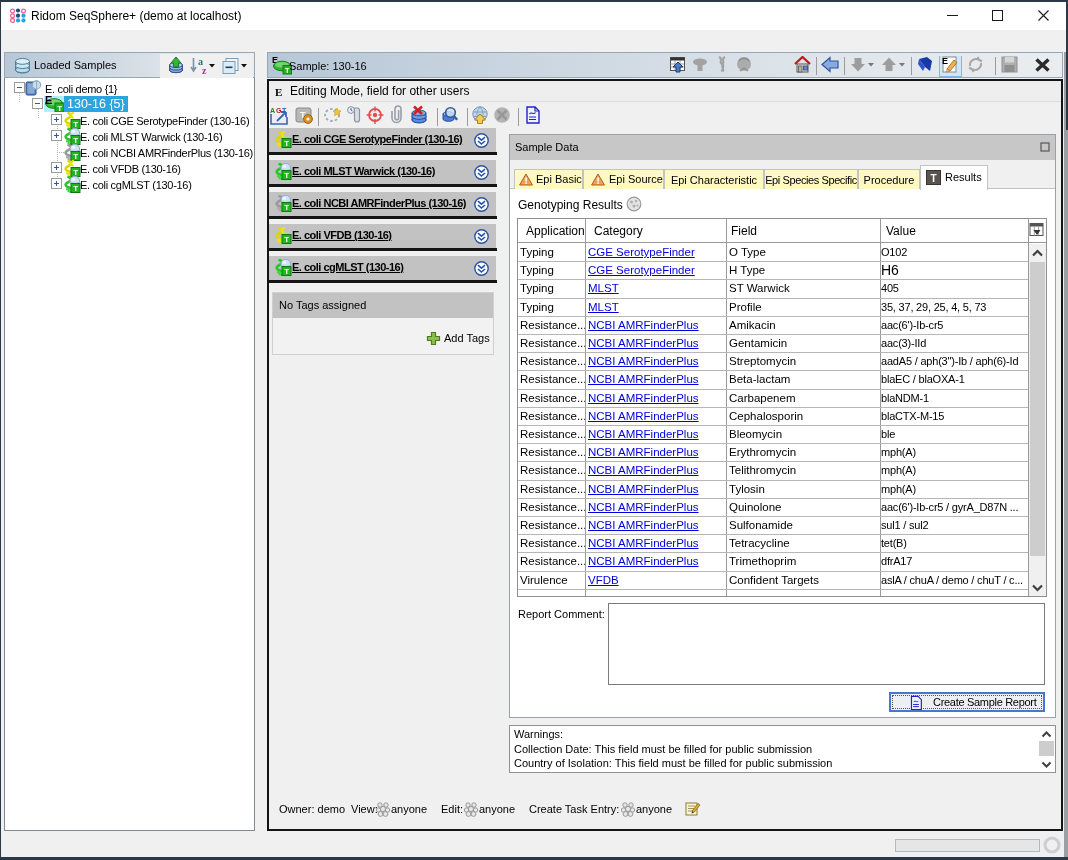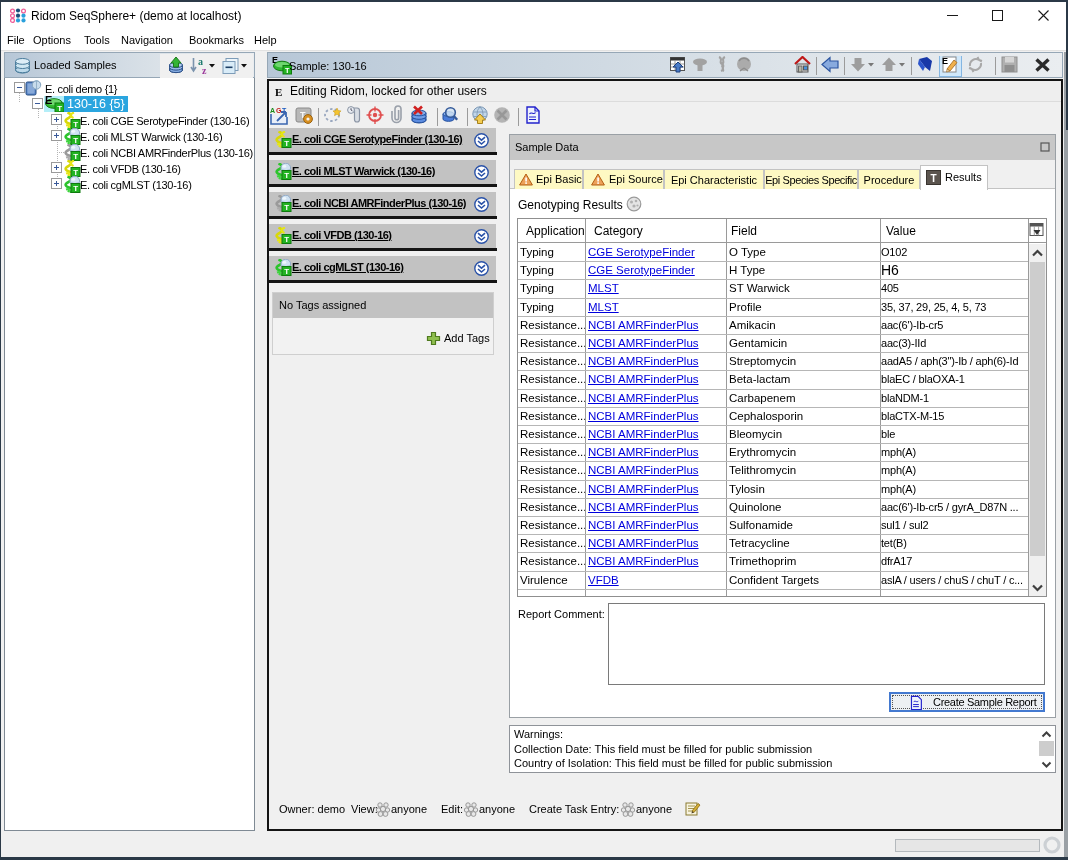--- a/index.html
+++ b/index.html
@@ -91,28 +91,20 @@
   <svg class="abs" style="left:930px;top:0" width="46" height="30">
         <rect x="17" y="15" width="11" height="1" fill="#1a1a1a"></rect>
       </svg>
   <svg class="abs" style="left:975px;top:0" width="46" height="30">
         <rect x="17.5" y="10.5" width="10" height="10" fill="none" stroke="#1a1a1a" stroke-width="1"></rect>
       </svg>
   <svg class="abs" style="left:1021px;top:0" width="46" height="30">
         <path d="M17.5 10.5 L27.5 20.5 M27.5 10.5 L17.5 20.5" stroke="#1a1a1a" stroke-width="1.1" fill="none"></path>
       </svg>
 </div>
-<div id="menubar">
-  <span class="menuitem" style="left:7px">File</span>
-  <span class="menuitem" style="left:33px">Options</span>
-  <span class="menuitem" style="left:84px">Tools</span>
-  <span class="menuitem" style="left:121px">Navigation</span>
-  <span class="menuitem" style="left:189px">Bookmarks</span>
-  <span class="menuitem" style="left:254px">Help</span>
-</div>
 <div id="leftpanel">
   <div id="lp-head" class="phead">
     <svg class="abs" style="left:8px;top:4px" width="19" height="17" viewBox="0 0 19 17">
       <path d="M2.5 4.5 v8.5 a7 3 0 0 0 14 0 v-8.5" fill="#cfe7f2" stroke="#4a7c9c"></path>
       <ellipse cx="9.5" cy="12.8" rx="7" ry="2.9" fill="#bcd9ea" stroke="#4a7c9c"></ellipse>
       <ellipse cx="9.5" cy="8.6" rx="7" ry="2.9" fill="#cfe7f2" stroke="#4a7c9c"></ellipse>
       <ellipse cx="9.5" cy="4.4" rx="7" ry="2.9" fill="#ddeef7" stroke="#4a7c9c"></ellipse>
     </svg>
     <span class="abs" style="left:29px;top:6px">Loaded Samples</span>
     <div id="lp-tools">
@@ -284,21 +276,21 @@
     <g transform="translate(366,0)">
       <path d="M2.5 3.5 L14.5 14.5 M14.5 3.5 L2.5 14.5" stroke="#2a2a2a" stroke-width="3.4"></path>
     </g>
   </svg>
 </div>
 <div id="rp-box">
   <div id="editbar">
     <svg class="abs" style="left:5px;top:4px" width="12" height="12">
           <text x="1" y="11" font-size="11" font-weight="bold" font-family="Liberation Serif">E</text>
         </svg>
-    <span class="abs" style="left:21px;top:3px;font-size:12px">Editing Ridom, locked for other users</span>
+    <span class="abs" style="left:21px;top:3px;font-size:12px">Editing Mode, field for other users</span>
   </div>
   <svg class="abs" style="left:0px;top:22px" width="300" height="28" viewBox="0 0 300 28">
 
     <g transform="translate(1,3)">
       <text x="0" y="7" font-size="7" font-weight="bold" fill="#1a8a1a">A</text>
           <text x="6" y="7" font-size="7" font-weight="bold" fill="#c02020">G</text>
           <text x="12" y="7" font-size="7" font-weight="bold" fill="#1a5ac0">T</text>
       <path d="M1 8 v10 h16 v-7" fill="#e8eef8" stroke="#3a66b0" stroke-width="1.6"></path>
       <path d="M7 15 L16 6 M16 6 h-5 M16 6 v5" stroke="#3a66b0" stroke-width="1.8" fill="none"></path>
     </g>
@@ -591,21 +583,21 @@
       <div class="grow" style="top:334.4px">
             <span class="gcell" style="left:2px;width:65px">Resistance...</span>
             <span class="gcell" style="left:70px;width:136px"><a class="lnk" href="#">NCBI AMRFinderPlus</a></span>
             <span class="gcell" style="left:211px;width:149px">Trimethoprim</span>
             <span class="gcell" style="left:363px;width:146px;font-size:11px;letter-spacing:-0.2px">dfrA17</span>
           </div>
       <div class="grow" style="top:352.6px">
             <span class="gcell" style="left:2px;width:65px">Virulence</span>
             <span class="gcell" style="left:70px;width:136px"><a class="lnk" href="#">VFDB</a></span>
             <span class="gcell" style="left:211px;width:149px">Confident Targets</span>
-            <span class="gcell" style="left:363px;width:146px;font-size:11px;letter-spacing:-0.2px">aslA / users / chuS / chuT / c...</span>
+            <span class="gcell" style="left:363px;width:146px;font-size:11px;letter-spacing:-0.2px">aslA / chuA / demo / chuT / c...</span>
           </div>
       <div class="sb" style="left:511px;top:25px;width:17px;height:352px"></div>
       <svg class="abs" style="left:511px;top:27px" width="17" height="14">
             <path d="M4 9.5 l4.5 -4.5 4.5 4.5" fill="none" stroke="#3f3f3f" stroke-width="2.2"></path>
           </svg>
       <div class="sbth" style="left:512px;top:43px;width:15px;height:294px"></div>
       <svg class="abs" style="left:511px;top:362px" width="17" height="14">
             <path d="M4 4.5 l4.5 4.5 4.5 -4.5" fill="none" stroke="#3f3f3f" stroke-width="2.2"></path>
           </svg>
     </div>

